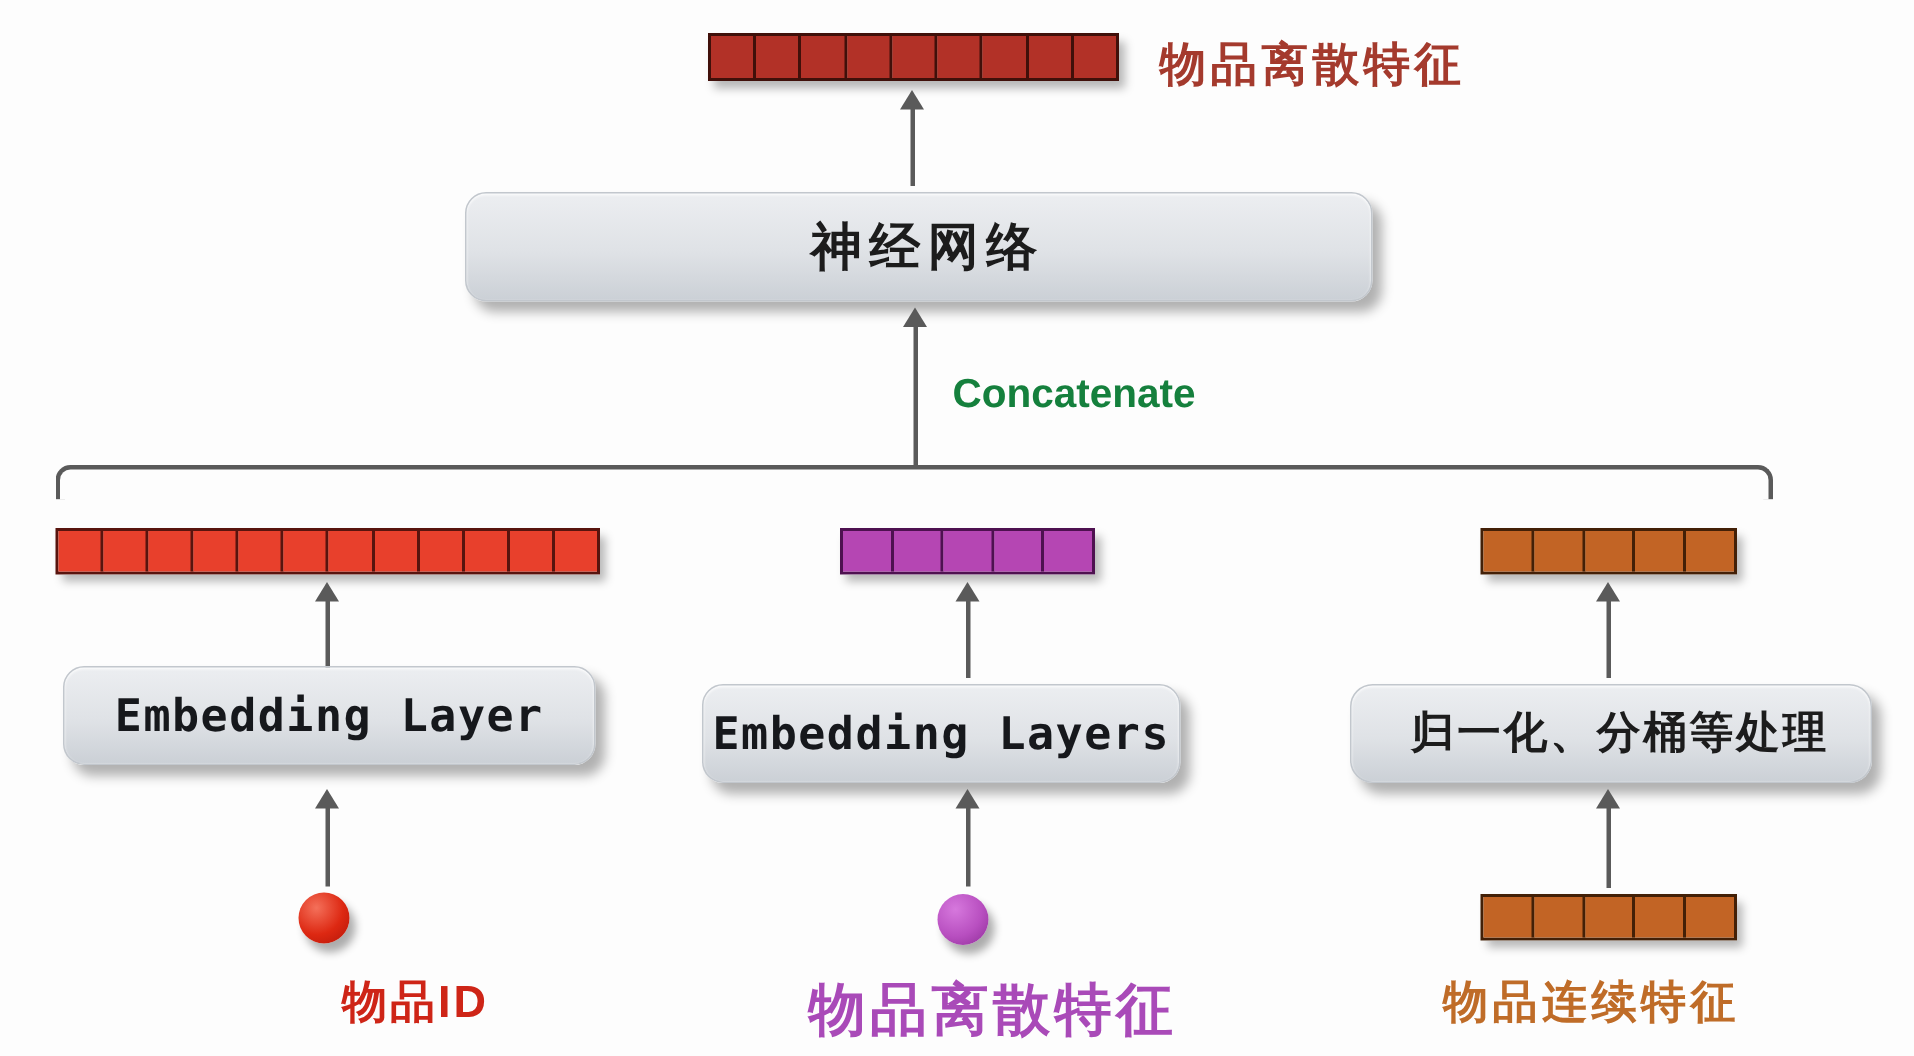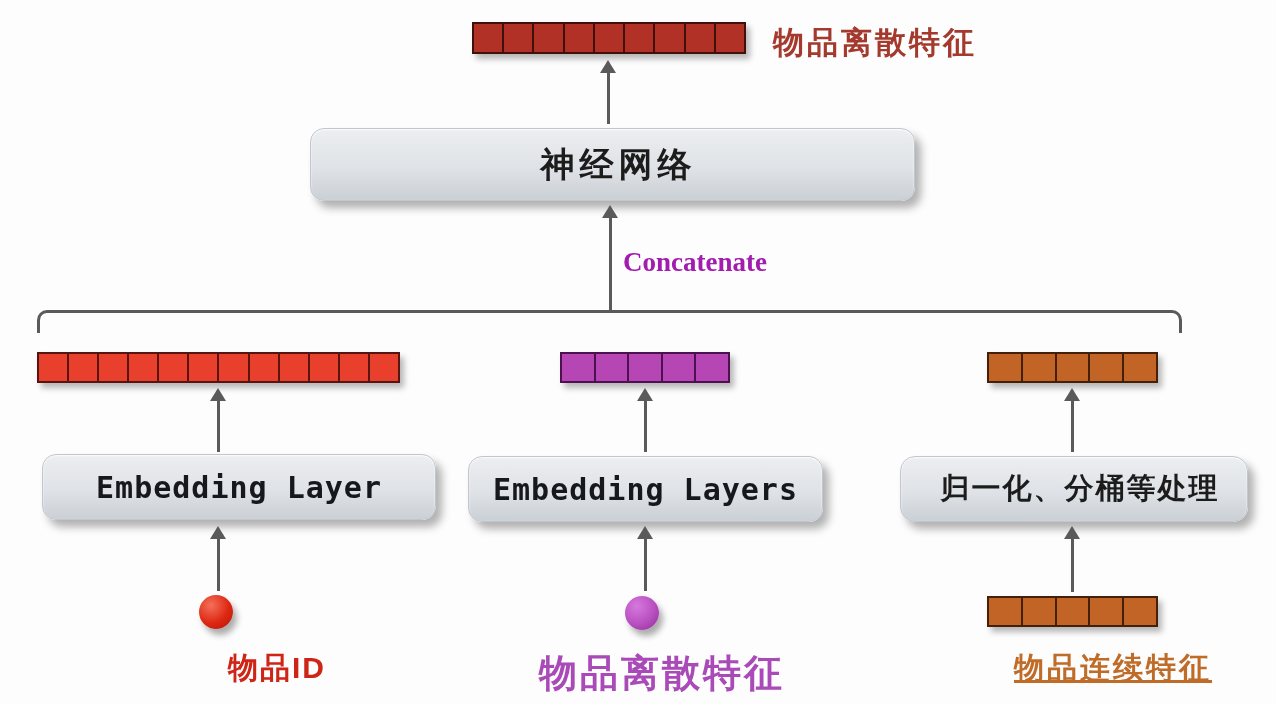--- a/index.html
+++ b/index.html
@@ -100,24 +100,25 @@
     white-space: nowrap;
   }
   .lbl.center { text-align: right; }
   .lbl.darkred { color: var(--label-darkred); font-size: 31px; letter-spacing: 3px; }
   .lbl.red     { color: var(--label-red);     font-size: 30px; letter-spacing: 2px; }
   .lbl.purplec { color: var(--label-purple);  font-size: 38px; letter-spacing: 3px; }
   .lbl.orangec { color: var(--label-orange);  font-size: 30px; letter-spacing: 3px; }
 
   .concat {
     position: absolute;
-    font-family: Liberation Serif, serif;
+    font-family: Liberation Sans, sans-serif;
     font-size: 27px;
     font-weight: 600;
-    color: #a21caf;
+    color: #15803d;
+    margin-left: 12px;
   }
 </style>
 </head>
 <body>
 
 <div id="stage">
 
   <div class="vec darkred" style="left:472px; top:22px; width:274px; height:32px;">
       <div class="cell"></div>
       <div class="cell"></div>
@@ -159,21 +160,21 @@
       <div class="cell"></div>
       <div class="cell"></div>
       <div class="cell"></div>
     </div>
 
   <div class="arrow-up" style="left:210px; top:388px; height:64px;">
     <div class="head"></div>
     <div class="stem"></div>
   </div>
 
-  <div class="gbox mono" style="left:42px; top:454px; width:394px; height:66px;">Embedding Layer</div>
+  <div class="gbox mono" style="left:42px; top:444px; width:355px; height:66px;">Embedding Layer</div>
 
   <div class="arrow-up" style="left:210px; top:526px; height:65px;">
     <div class="head"></div>
     <div class="stem"></div>
   </div>
 
   <div class="dot red" style="left:199px; top:595px;"></div>
 
   <div class="lbl red center" style="left:106px; top:648px; width:220px;">物品ID</div>
 
@@ -183,21 +184,21 @@
       <div class="cell"></div>
       <div class="cell"></div>
       <div class="cell"></div>
     </div>
 
   <div class="arrow-up" style="left:637px; top:388px; height:64px;">
     <div class="head"></div>
     <div class="stem"></div>
   </div>
 
-  <div class="gbox mono" style="left:468px; top:456px; width:355px; height:66px;">Embedding Layers</div>
+  <div class="gbox mono" style="left:468px; top:456px; width:319px; height:66px;">Embedding Layers</div>
 
   <div class="arrow-up" style="left:637px; top:526px; height:65px;">
     <div class="head"></div>
     <div class="stem"></div>
   </div>
 
   <div class="dot purple" style="left:625px; top:596px;"></div>
 
   <div class="lbl purplec center" style="left:505px; top:648px; width:280px;">物品离散特征</div>
 
@@ -222,15 +223,15 @@
   </div>
 
   <div class="vec orange" style="left:987px; top:596px; width:171px; height:31px;">
       <div class="cell"></div>
       <div class="cell"></div>
       <div class="cell"></div>
       <div class="cell"></div>
       <div class="cell"></div>
     </div>
 
-  <div class="lbl orangec center" style="left:932px; top:648px; width:280px;text-decoration:underline;">物品连续特征</div>
+  <div class="lbl orangec center" style="left:880px; top:648px; width:280px;">物品连续特征</div>
 
 </div>
 
 </body></html>

